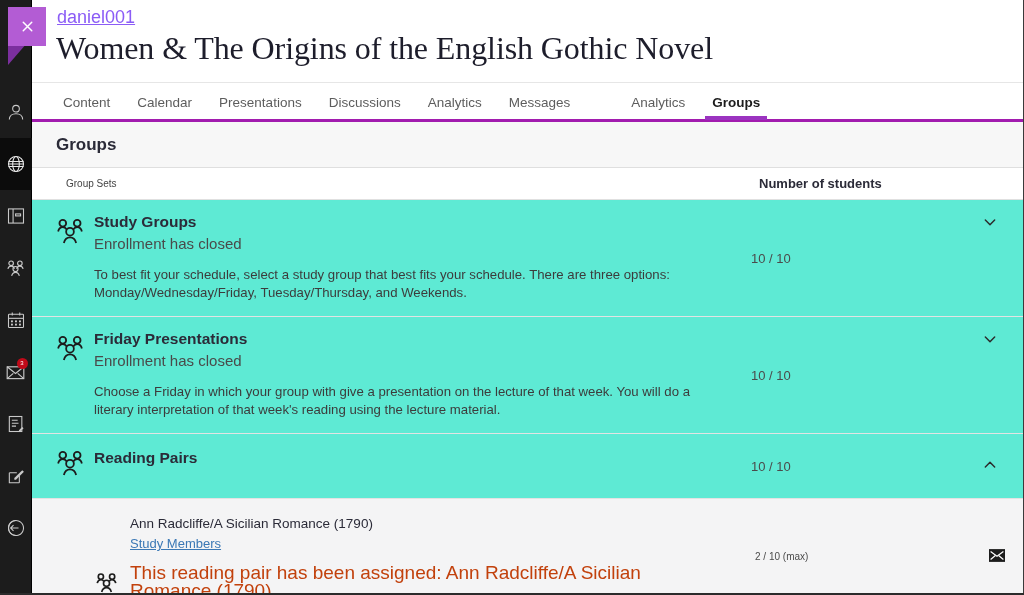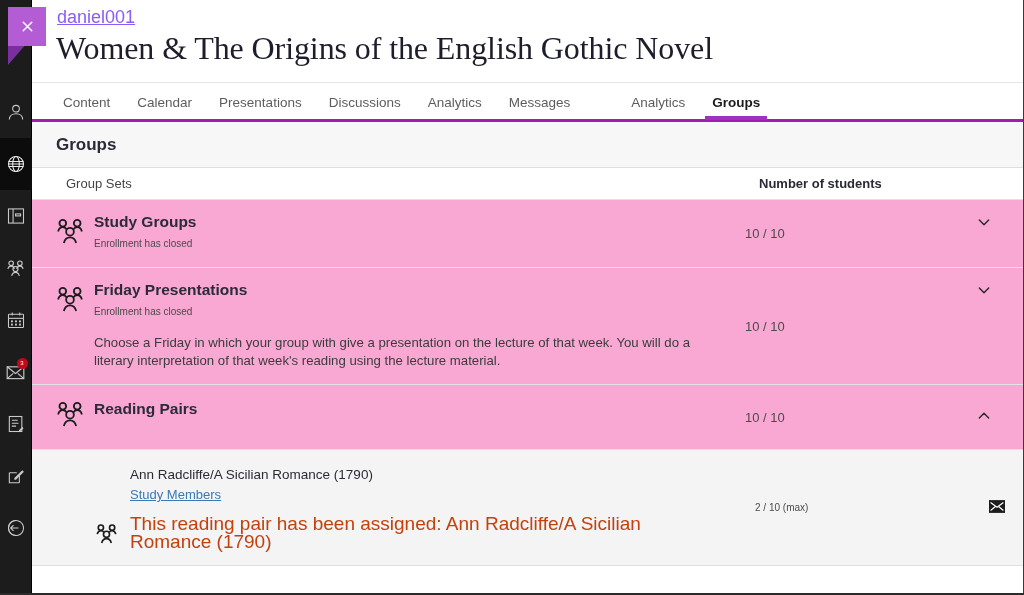--- a/index.html
+++ b/index.html
@@ -174,36 +174,36 @@
 
   
   #table-head {
     display: flex;
     align-items: center;
     height: 32px;
     padding: 0 24px 0 34px;
     background: #ffffff;
     border-bottom: 1px solid #e0e0e0;
   }
-  .th-sets { font-size: 13px; color: #444; flex: 1; }
+  .th-sets { font-size: 10px; color: #444; flex: 1; }
   .th-count {
     font-size: 13px;
     font-weight: bold;
     color: #2b2b38;
     width: 258px;
     padding-left: 18px;
   }
 
   
   .grow {
     display: flex;
     align-items: stretch;
-    background: #f9a8d4;
+    background: #5eead4;
     border-bottom: 1px solid #e3e3e3;
-    padding: 0 10px 0 14px;
+    padding: 0 4px 0 14px;
   }
   .grow-main {
     flex: 1;
     padding: 12px 0 14px 0;
     display: flex;
   }
   .grow-icon {
     width: 48px;
     flex: none;
     padding-top: 4px;
@@ -211,21 +211,21 @@
     justify-content: center;
   }
   .grow-body { flex: 1; padding-right: 16px; }
   .grow-name {
     font-size: 15.5px;
     font-weight: bold;
     color: #2b2b38;
     line-height: 20px;
   }
   .grow-status {
-    font-size: 10px;
+    font-size: 15px;
     color: #4a4a4a;
     line-height: 19px;
     margin-top: 2px;
   }
   .grow-desc {
     font-size: 13.2px;
     color: #3c3c3c;
     line-height: 18px;
     margin-top: 13px;
     max-width: 630px;
@@ -477,20 +477,21 @@
               <circle cx="17.4" cy="5.4" r="2.5"></circle>
                 <path d="M20.9 11.6c-.5-2.1-1.9-3.2-3.5-3.2-1.1 0-2.1.5-2.8 1.5"></path>
               <circle cx="12" cy="11.8" r="2.9"></circle>
                 <path d="M7.4 20.2c.7-2.8 2.4-4.2 4.6-4.2s3.9 1.4 4.6 4.2"></path>
             </svg>
           </span>
         </div>
         <div class="grow-body">
           <div class="grow-name">Study Groups</div>
           <div class="grow-status">Enrollment has closed</div>
+          <div class="grow-desc">To best fit your schedule, select a study group that best fits your schedule. There are three options: Monday/Wednesday/Friday, Tuesday/Thursday, and Weekends.</div>
         </div>
       </div>
       <div class="grow-right">
         <div class="grow-count">10 / 10</div>
         <button class="chev">
           <span>
             <svg width="16" height="16" viewBox="0 0 24 24" fill="none" stroke="#2b2b2b" stroke-width="2.2" stroke-linecap="round" stroke-linejoin="round">
               <path d="M5 9l7 7 7-7"></path>
             </svg>
           </span>

